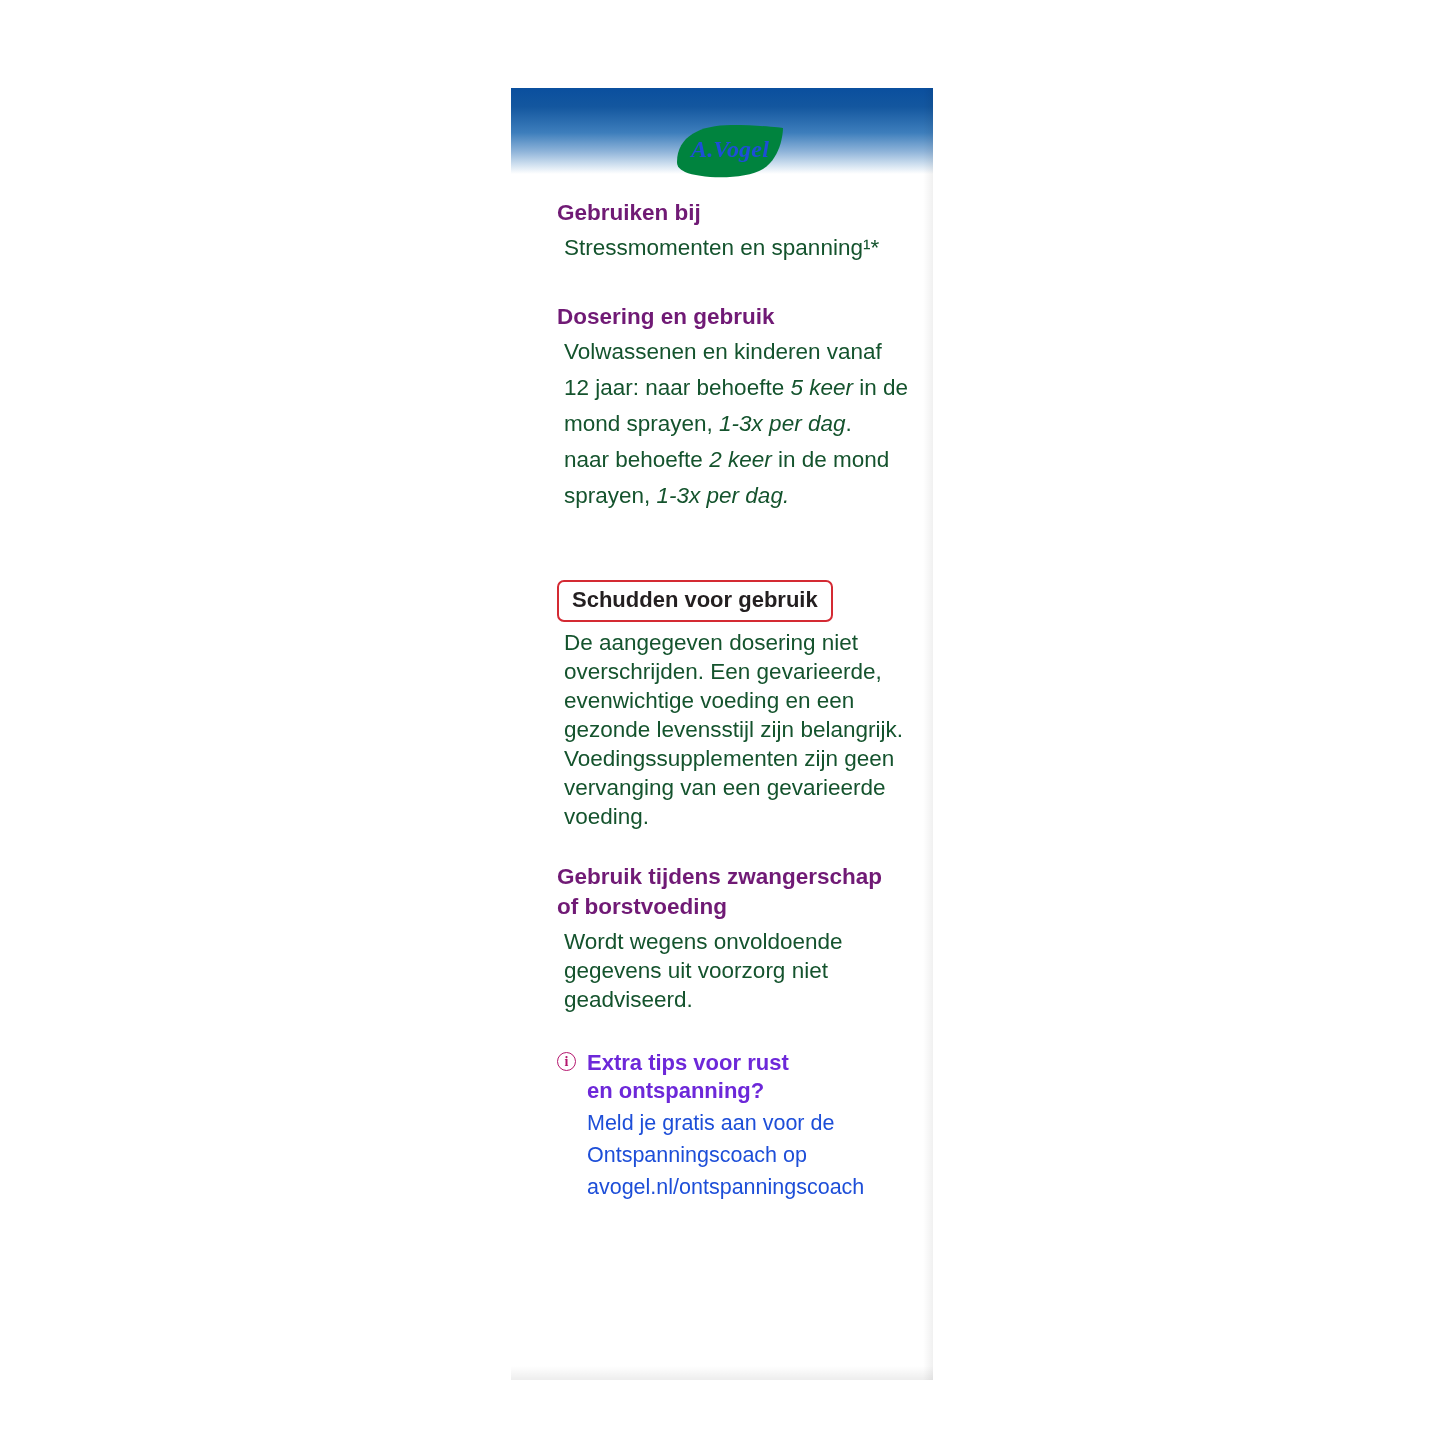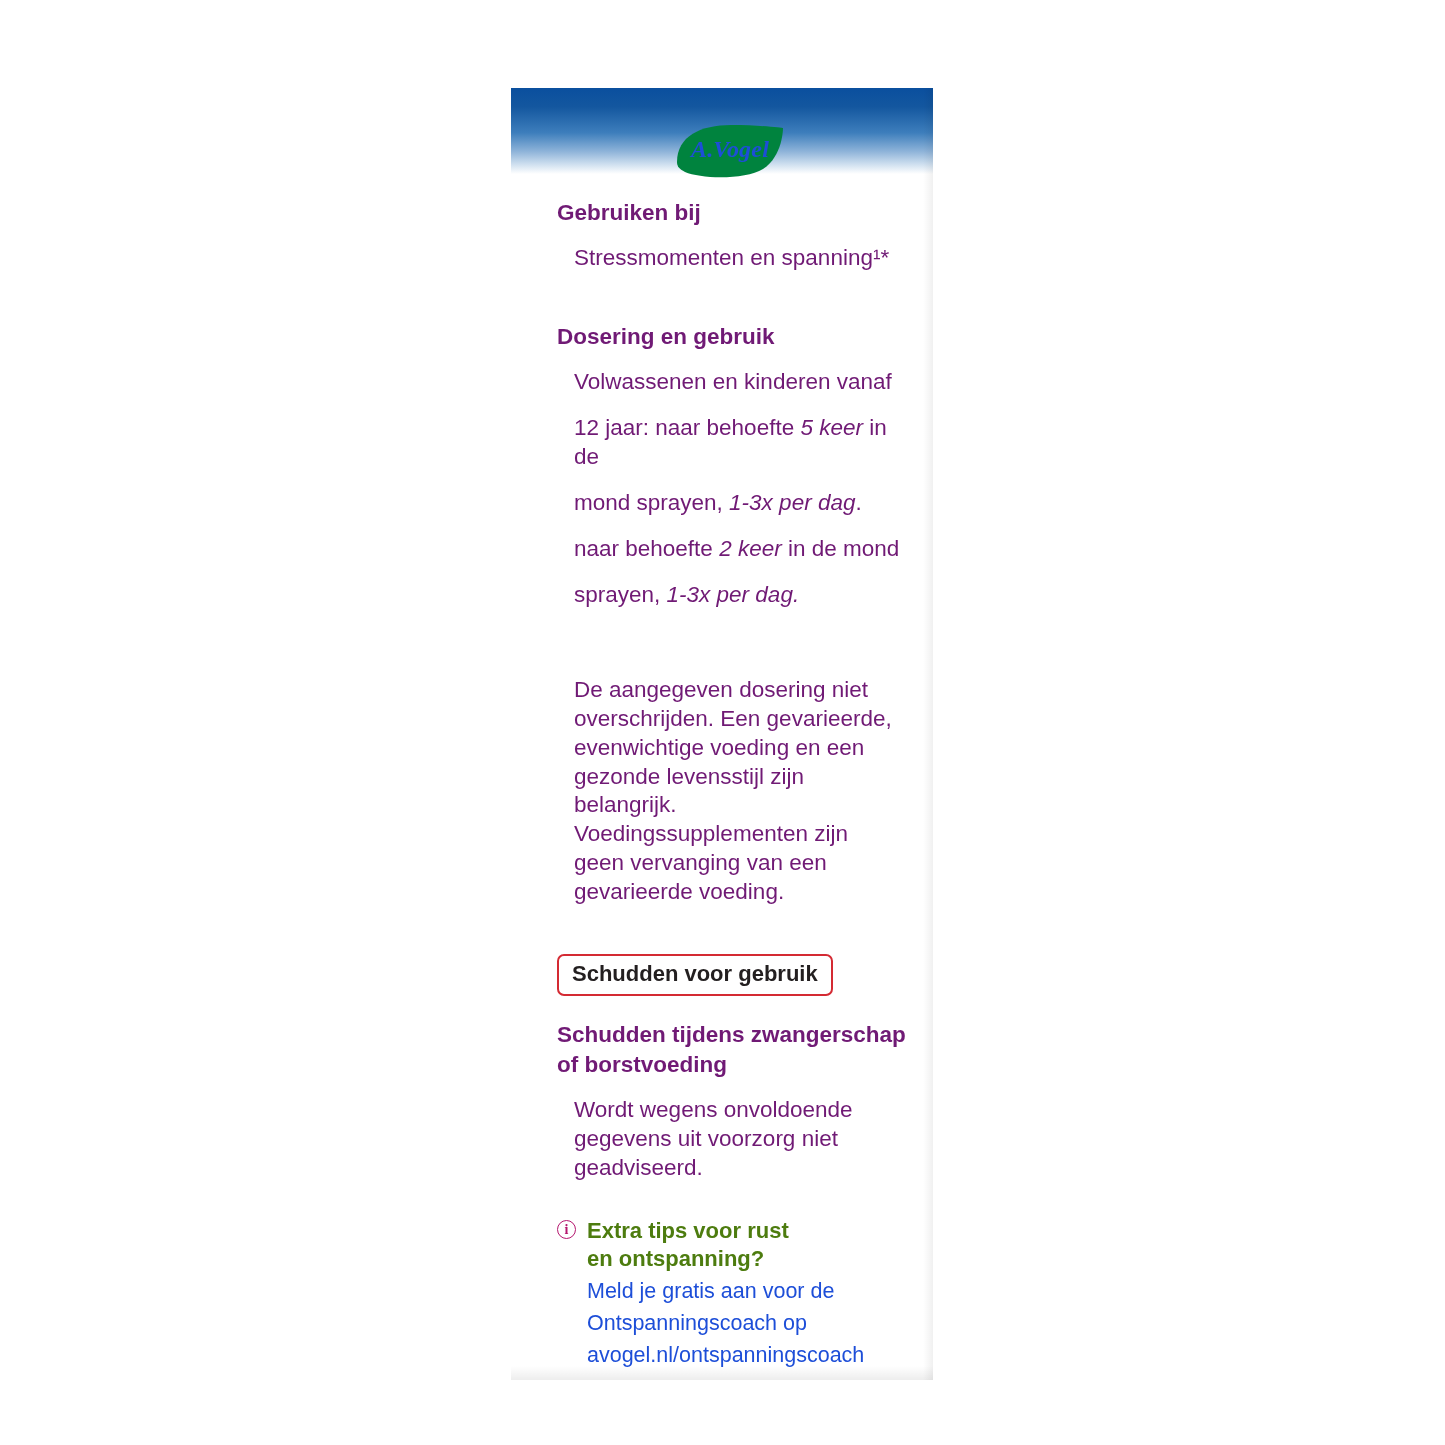--- a/index.html
+++ b/index.html
@@ -95,24 +95,24 @@
   }
 
   .h-green {
     color: #701a75;
     font-size: 22.5px;
     font-weight: bold;
     line-height: 1.30;
     margin: 0;
   }
   .body-txt {
-    color: #701a75;
+    color: #14532d;
     font-size: 22.5px;
     line-height: 1.285;
-    margin: 17px;
+    margin: 7px;
   }
   .body-txt em { }
 
   .block-gap-lg { height: 32px; }
   .block-gap-md { height: 24px; }
 
   
   #shake-box {
     display: inline-block;
     border: 2px solid #d42a33;
@@ -147,21 +147,21 @@
     font-size: 14px;
     line-height: 18px;
     text-align: center;
     box-sizing: border-box;
   }
   #tips .tips-head {
     font-size: 22px;
     font-weight: bold;
     line-height: 1.30;
     margin: 0;
-    color: #4d7c0f;
+    color: #6d28d9;
   }
   #tips .tips-body {
     font-size: 21.5px;
     line-height: 1.30;
     margin: 4px 0 0 0;
     color: #1d4ed8;
   }
 </style>
 </head>
 <body>
@@ -195,31 +195,31 @@
       <p class="body-txt">Volwassenen en kinderen vanaf</p>
       <p class="body-txt"><span>12 jaar: naar behoefte </span><em>5 keer</em><span> in de</span></p>
       <p class="body-txt"><span>mond sprayen, </span><em>1-3x per dag</em><span>.</span></p>
       <p class="body-txt"><span>naar behoefte </span><em>2 keer</em><span> in de mond</span></p>
       <p class="body-txt"><span>sprayen, </span><em>1-3x per dag.</em></p>
     </div>
 
     <div class="block-gap-lg"></div>
 
     <div>
+      <span id="shake-box">Schudden voor gebruik</span>
+    </div>
+
+    <div>
       <p class="body-txt">De aangegeven dosering niet overschrijden. Een gevarieerde, evenwichtige voeding en een gezonde levensstijl zijn belangrijk. Voedingssupplementen zijn geen vervanging van een gevarieerde voeding.</p>
     </div>
 
-    <div>
-      <span id="shake-box">Schudden voor gebruik</span>
-    </div>
-
     <div class="block-gap-md"></div>
 
     <div>
-      <p class="h-green">Schudden tijdens zwangerschap</p>
+      <p class="h-green">Gebruik tijdens zwangerschap</p>
       <p class="h-green">of borstvoeding</p>
       <p class="body-txt">Wordt wegens onvoldoende gegevens uit voorzorg niet geadviseerd.</p>
     </div>
 
     <div id="tips">
       <span class="info-icon">i</span>
       <p class="tips-head">Extra tips voor rust</p>
       <p class="tips-head">en ontspanning?</p>
       <p class="tips-body">Meld je gratis aan voor de</p>
       <p class="tips-body">Ontspanningscoach op</p>

